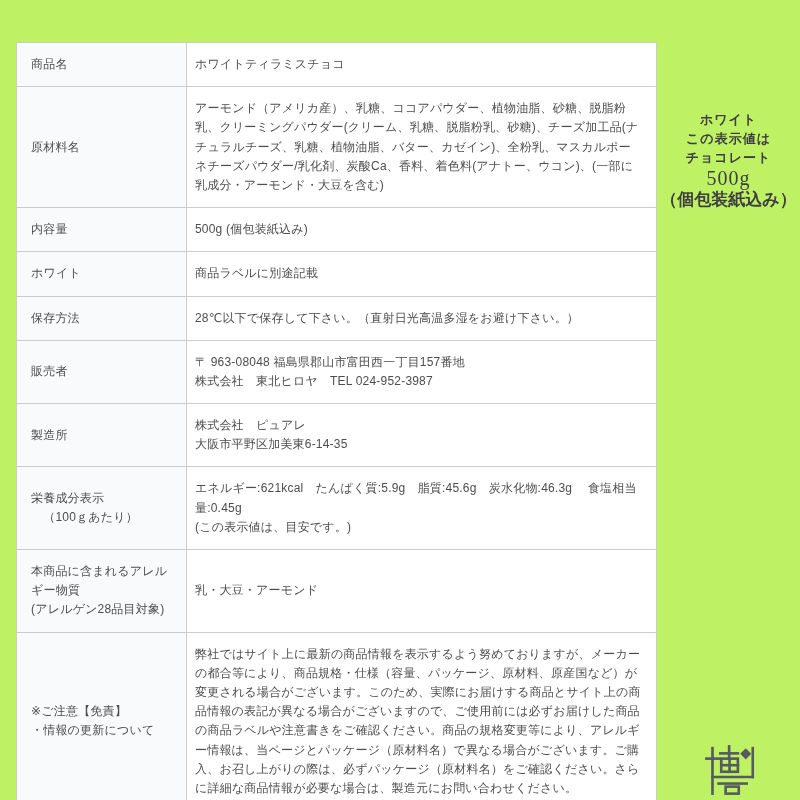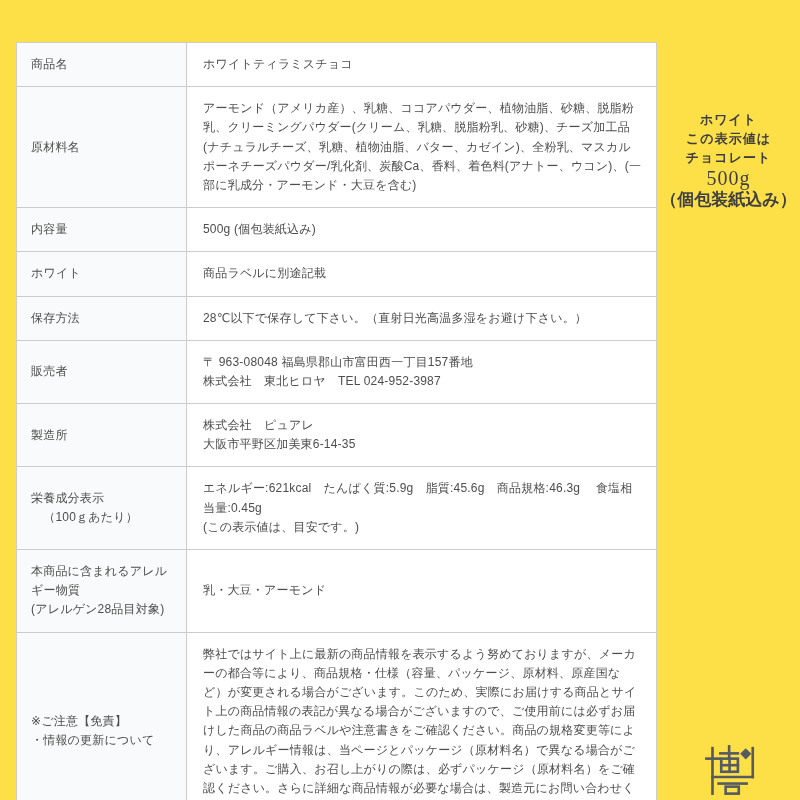--- a/index.html
+++ b/index.html
@@ -3,21 +3,21 @@
 <meta charset="utf-8">
 <style>
   * { margin: 0; padding: 0; box-sizing: border-box; }
   html, body {
     width: 800px; height: 800px;
     background: #ffffff;
     font-family: "Liberation Sans", "DejaVu Sans", sans-serif;
     color: #4d4d4d;
     overflow: hidden;
   }
-  .page { position: relative; width: 800px; height: 800px; background: #fde047; }
+  .page { position: relative; width: 800px; height: 800px; background: #bef264; }
 
   
   .table-wrap {
     position: absolute;
     left: 16px; top: 42px;
     width: 641px;
   }
   .info-table {
     display: table;
     width: 100%;
@@ -34,21 +34,21 @@
     white-space: pre-line;
     letter-spacing: 0.2px;
   }
   .cell.label {
     width: 170px;
     background: #f9fafb;
     color: #4d4d4d;
   }
   .cell.value {
     background: #ffffff;
-    padding-left: 16px;
+    padding-left: 8px;
     color: #4d4d4d;
     margin-top: 21px;
   }
 
   
   .right-col {
     position: absolute;
     left: 657px; top: 0;
     width: 143px; height: 800px; margin-top: 48px;
   }
@@ -145,21 +145,21 @@
 株式会社　東北ヒロヤ　TEL 024-952-3987</div>
       </div>
       <div class="info-row">
         <div class="cell label">製造所</div>
         <div class="cell value">株式会社　ピュアレ
 大阪市平野区加美東6-14-35</div>
       </div>
       <div class="info-row">
         <div class="cell label">栄養成分表示
 　（100ｇあたり）</div>
-        <div class="cell value">エネルギー:621kcal　たんぱく質:5.9g　脂質:45.6g　商品規格:46.3g　 食塩相当量:0.45g
+        <div class="cell value">エネルギー:621kcal　たんぱく質:5.9g　脂質:45.6g　炭水化物:46.3g　 食塩相当量:0.45g
 (この表示値は、目安です。)</div>
       </div>
       <div class="info-row">
         <div class="cell label">本商品に含まれるアレルギー物質
 (アレルゲン28品目対象)</div>
         <div class="cell value">乳・大豆・アーモンド</div>
       </div>
       <div class="info-row">
         <div class="cell label">※ご注意【免責】
 ・情報の更新について</div>

